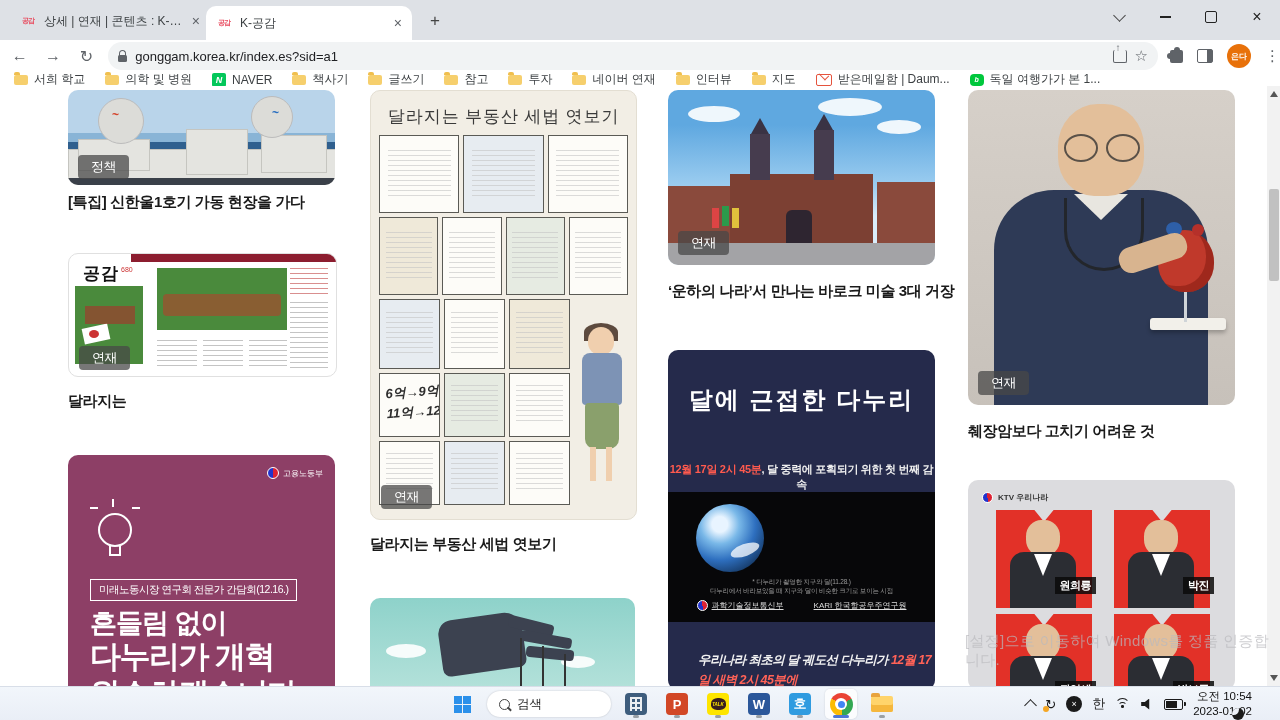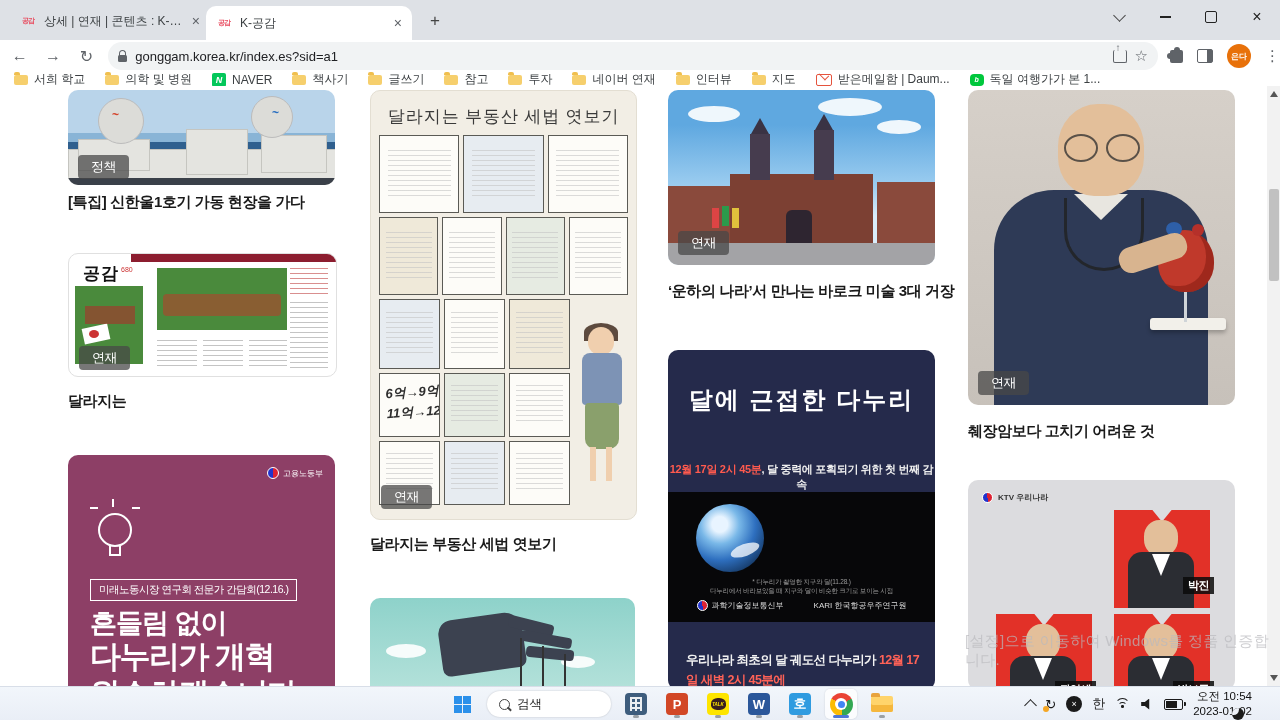--- a/index.html
+++ b/index.html
@@ -135,24 +135,24 @@
   .dan-sub .red{color:#ff5a4e;font-weight:bold;} .dan-sub .wh{color:#eee;font-weight:bold;}
   .dan-band{position:absolute;left:0;top:142px;width:100%;height:130px;background:#070709;}
   .earth{position:absolute;left:28px;top:12px;width:68px;height:68px;border-radius:50%;
          background:radial-gradient(circle at 35% 30%,#e8f4ff 0 12%,#79b8e8 30%,#2e6fbf 55%,#123158 85%);}
   .earthswirl{position:absolute;left:34px;top:40px;width:30px;height:12px;background:#fff;opacity:.75;
               border-radius:50%;transform:rotate(-20deg);}
   .moon{position:absolute;right:30px;top:10px;width:72px;height:72px;border-radius:50%;
         background:radial-gradient(circle at 40% 35%,#9d9d9d,#6a6a6a 60%,#3d3d3d 95%);}
   .dan-note{position:absolute;left:0;width:100%;text-align:center;font-size:6.5px;color:#9a9a9a;letter-spacing:-0.2px;}
   .dan-logos{position:absolute;left:0;top:108px;width:100%;display:flex;justify-content:center;gap:30px;
-             align-items:center;font-size:8px;color:#ddd;}
+             align-items:center;font-size:8px;color:#ddd;text-decoration:underline;}
   .taegeuk{width:9px;height:9px;border-radius:50%;background:conic-gradient(#d23 0 50%,#23c 50%);border:1px solid #fff;}
-  .dan-body{position:absolute;left:18px;top:300px;width:238px;font-size:12.5px;font-weight:bold;
-            color:#f2f2f2;letter-spacing:-0.6px;line-height:1.6;}
+  .dan-body{position:absolute;left:30px;top:300px;width:238px;font-size:12.5px;font-weight:bold;
+            color:#f2f2f2;letter-spacing:-0.6px;line-height:1.6;font-style:italic;}
   .dan-body .red{color:#ff6257;}
   
   .doctor{background:linear-gradient(#d6d0c9,#c7c1ba);}
   .d-head{position:absolute;left:90px;top:14px;width:86px;height:92px;background:#e3bf9a;border-radius:46% 46% 42% 42%;}
   .d-glass{position:absolute;top:44px;width:30px;height:24px;border:2.5px solid #5a5148;border-radius:50%;}
   .d-torso{position:absolute;left:26px;top:100px;width:214px;height:220px;background:#2e3a56;
            border-radius:60px 60px 0 0;}
   .d-neck{position:absolute;left:116px;top:92px;width:34px;height:22px;background:#d8b48f;}
   .d-shirt{position:absolute;left:106px;top:104px;width:54px;height:26px;background:#e8e6e0;
            clip-path:polygon(0 0,100% 0,50% 100%);}
@@ -534,20 +534,27 @@
       <div class="d-arm"></div>
       <span class="badge">연재</span>
     </div>
     <div class="caption" style="left:968px;top:336px;">췌장암보다 고치기 어려운 것</div>
 
     <div class="card ktv" style="left:968px;top:394px;width:267px;height:210px;">
       <div class="ktv-logo">
         <i class="taegeuk"></i>
           <span>KTV 우리나라</span>
       </div>
+      <div class="kcell" style="left:20px;top:30px;">
+        <div class="kx"></div>
+          <div class="kman-h"></div>
+          <div class="kman-b"></div>
+          <div class="kman-s"></div>
+        <span class="kname">원희룡</span>
+      </div>
       <div class="kcell" style="left:138px;top:30px;">
         <div class="kx"></div>
           <div class="kman-h"></div>
           <div class="kman-b"></div>
           <div class="kman-s"></div>
         <span class="kname">박진</span>
       </div>
       <div class="kcell" style="left:20px;top:134px;">
         <div class="kx"></div>
           <div class="kman-h"></div>

